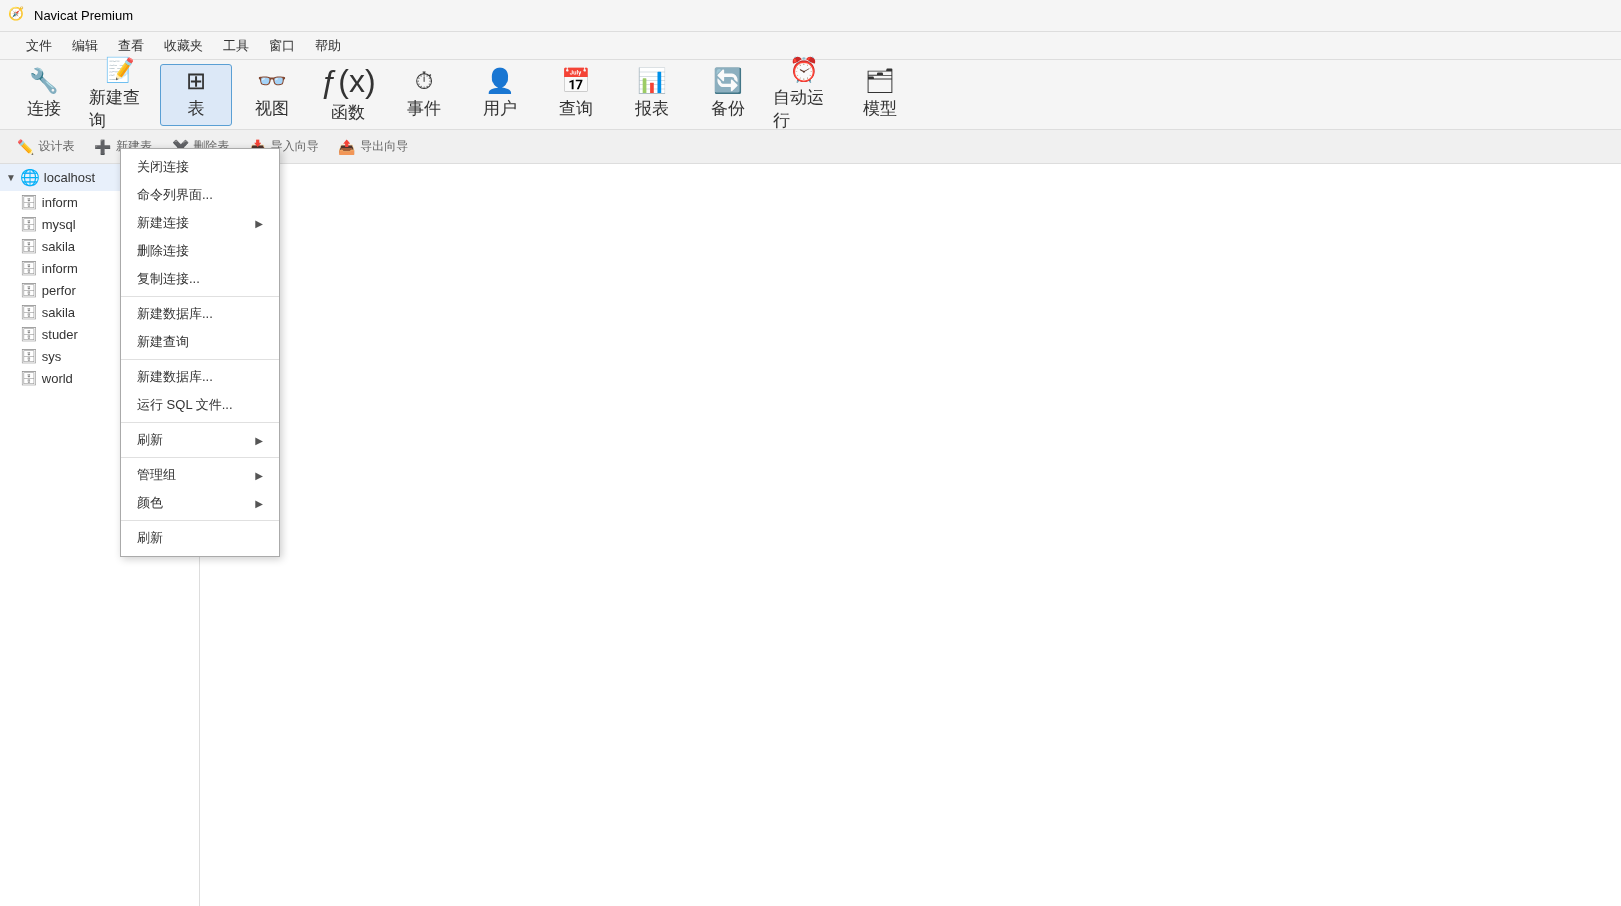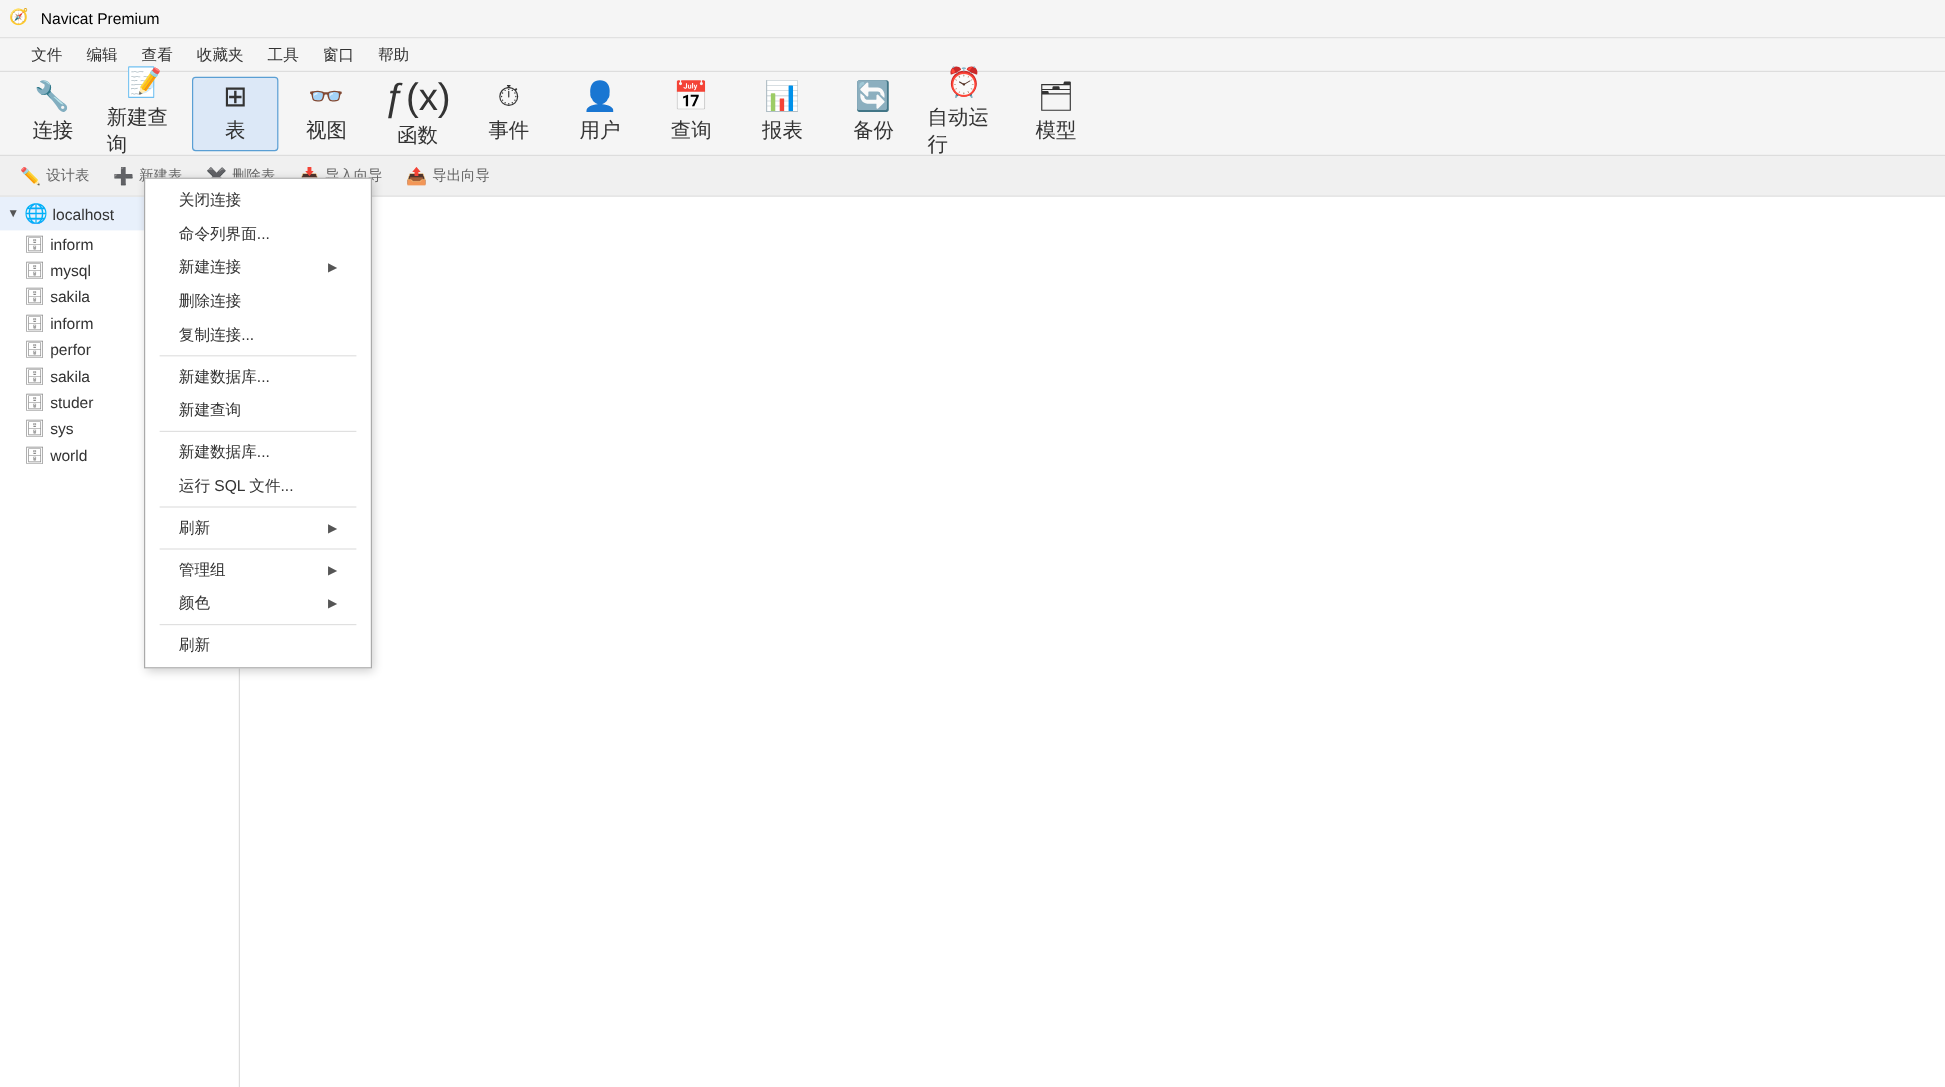--- a/index.html
+++ b/index.html
@@ -156,23 +156,23 @@
     }
 
     
     .context-menu {
       position: absolute;
       left: 120px;
       top: 148px;
       background: #fff;
       border: 1px solid #aaa;
       box-shadow: 2px 2px 8px rgba(0,0,0,0.2);
-      width: 190px;
+      width: 160px;
       z-index: 100;
-      padding: 4px 12px;
+      padding: 4px 0;
     }
     .ctx-item {
       padding: 5px 16px;
       cursor: pointer;
       font-size: 13px;
       color: #333;
       display: flex;
       align-items: center;
       justify-content: space-between;
     }

